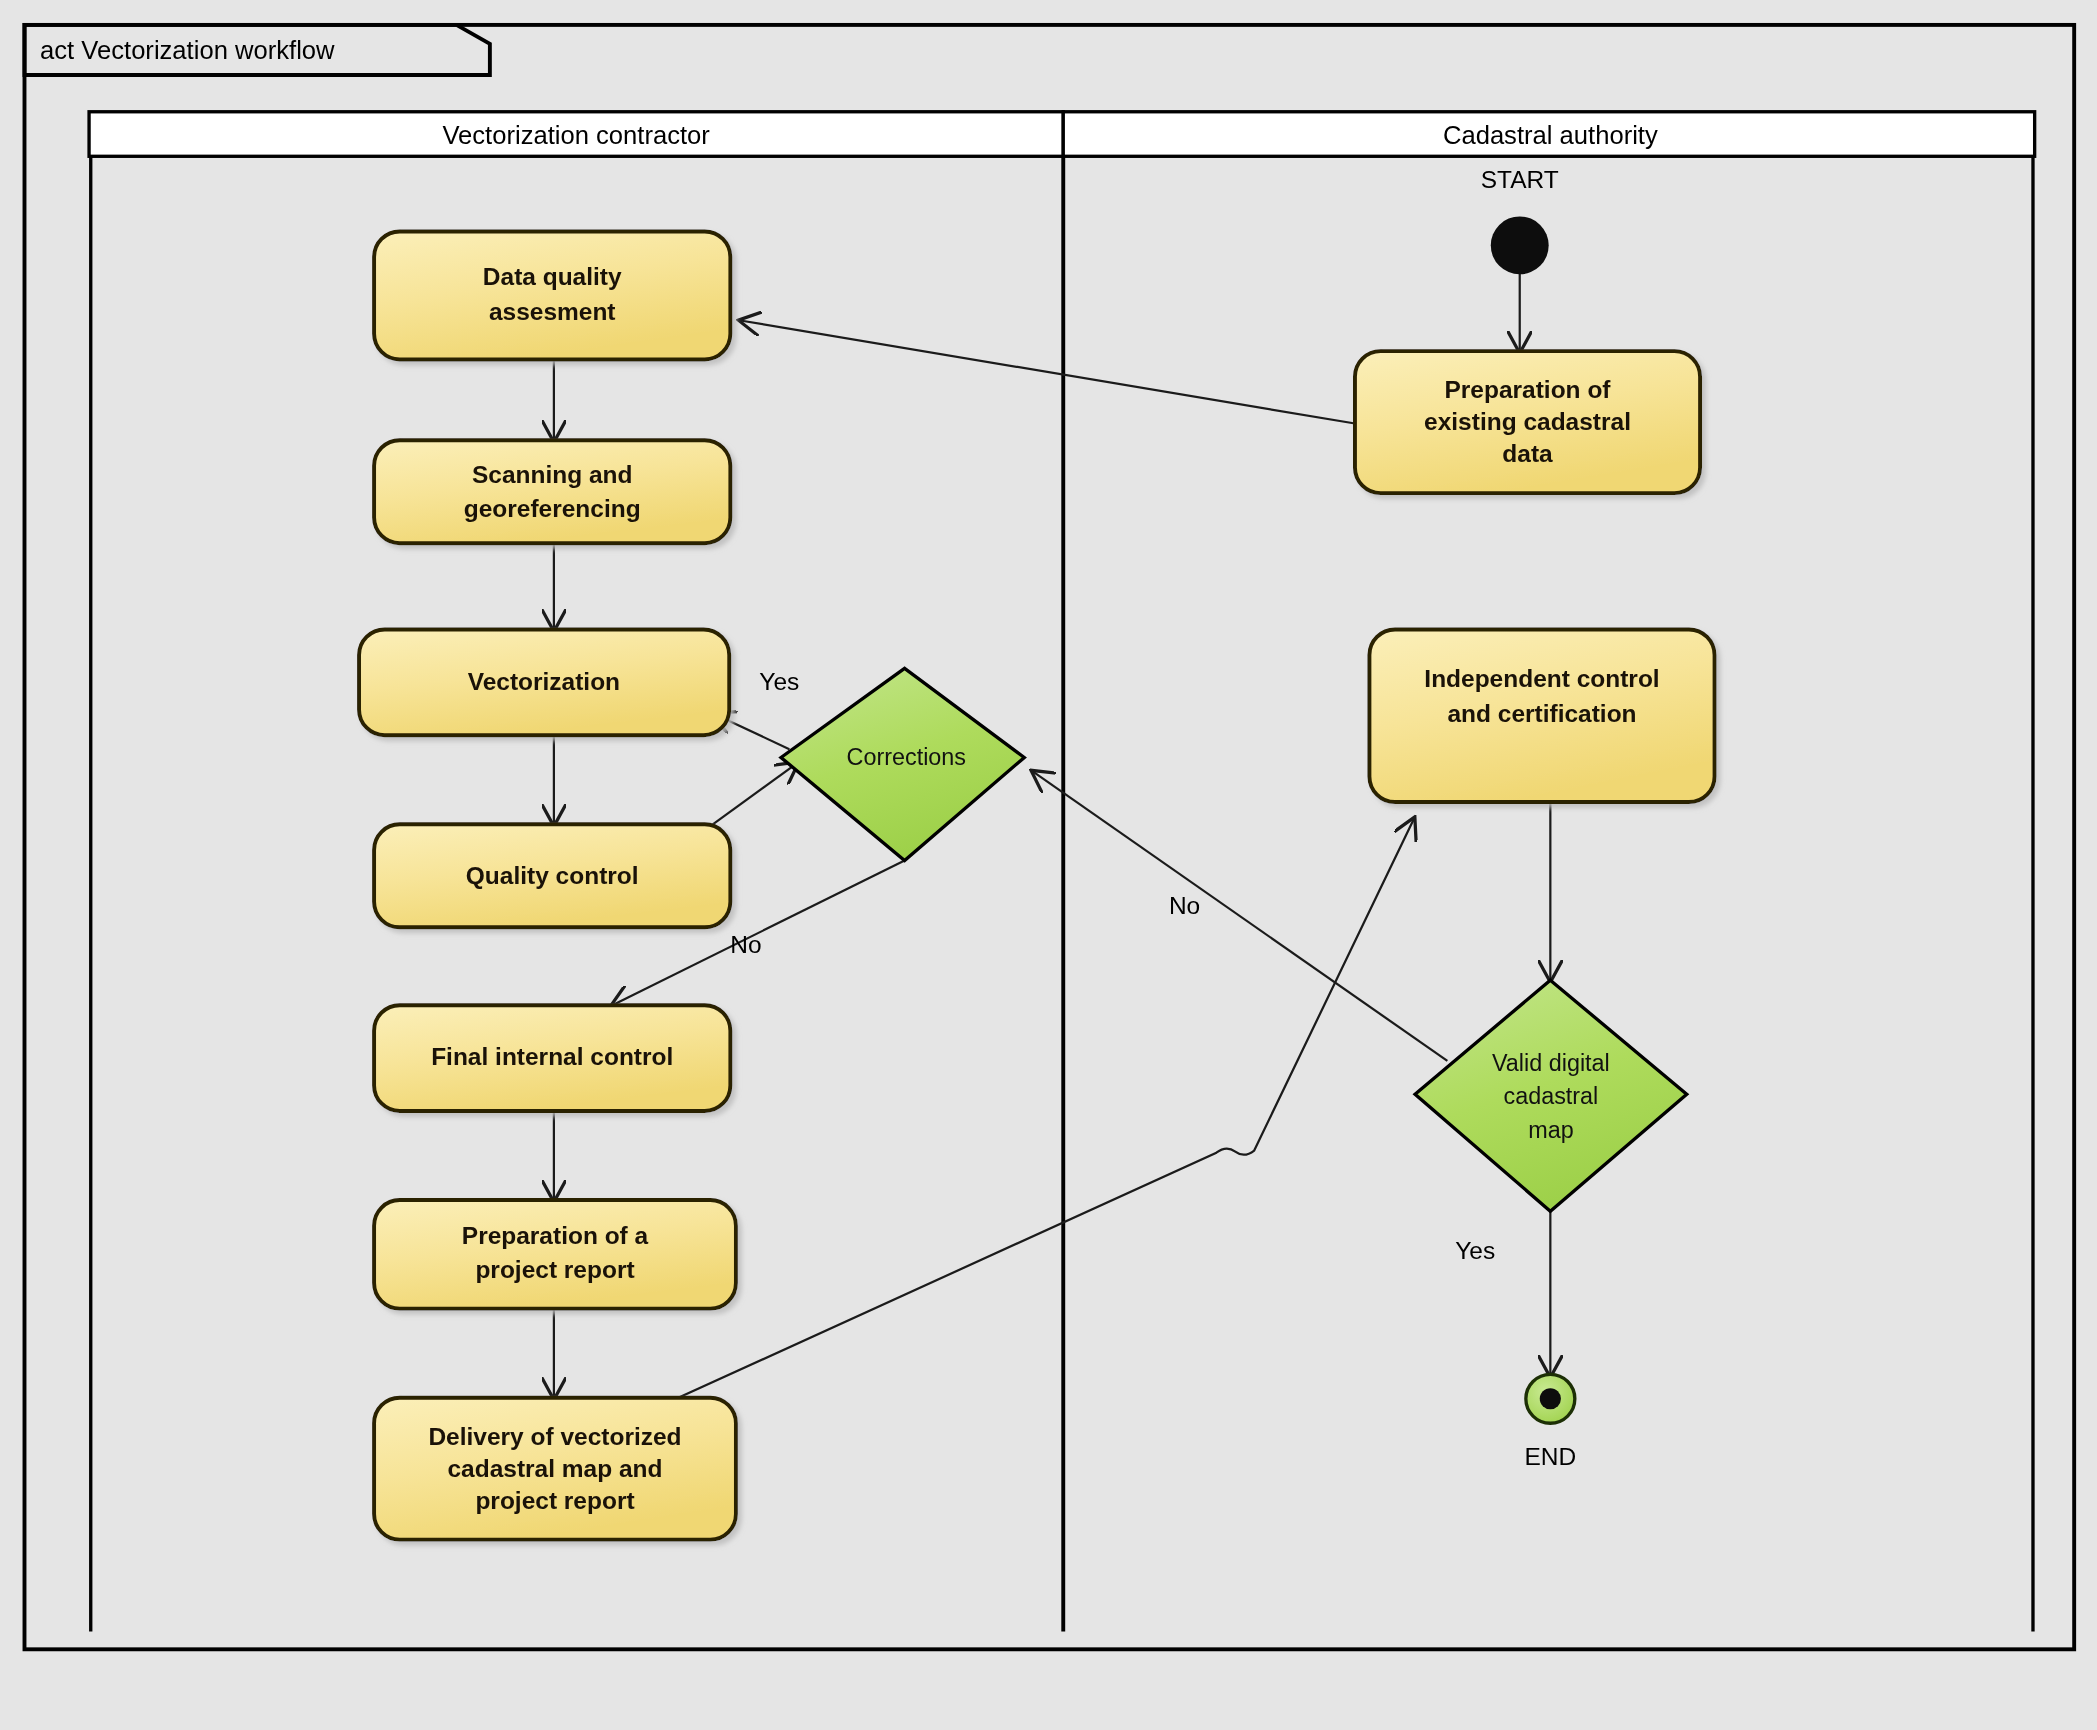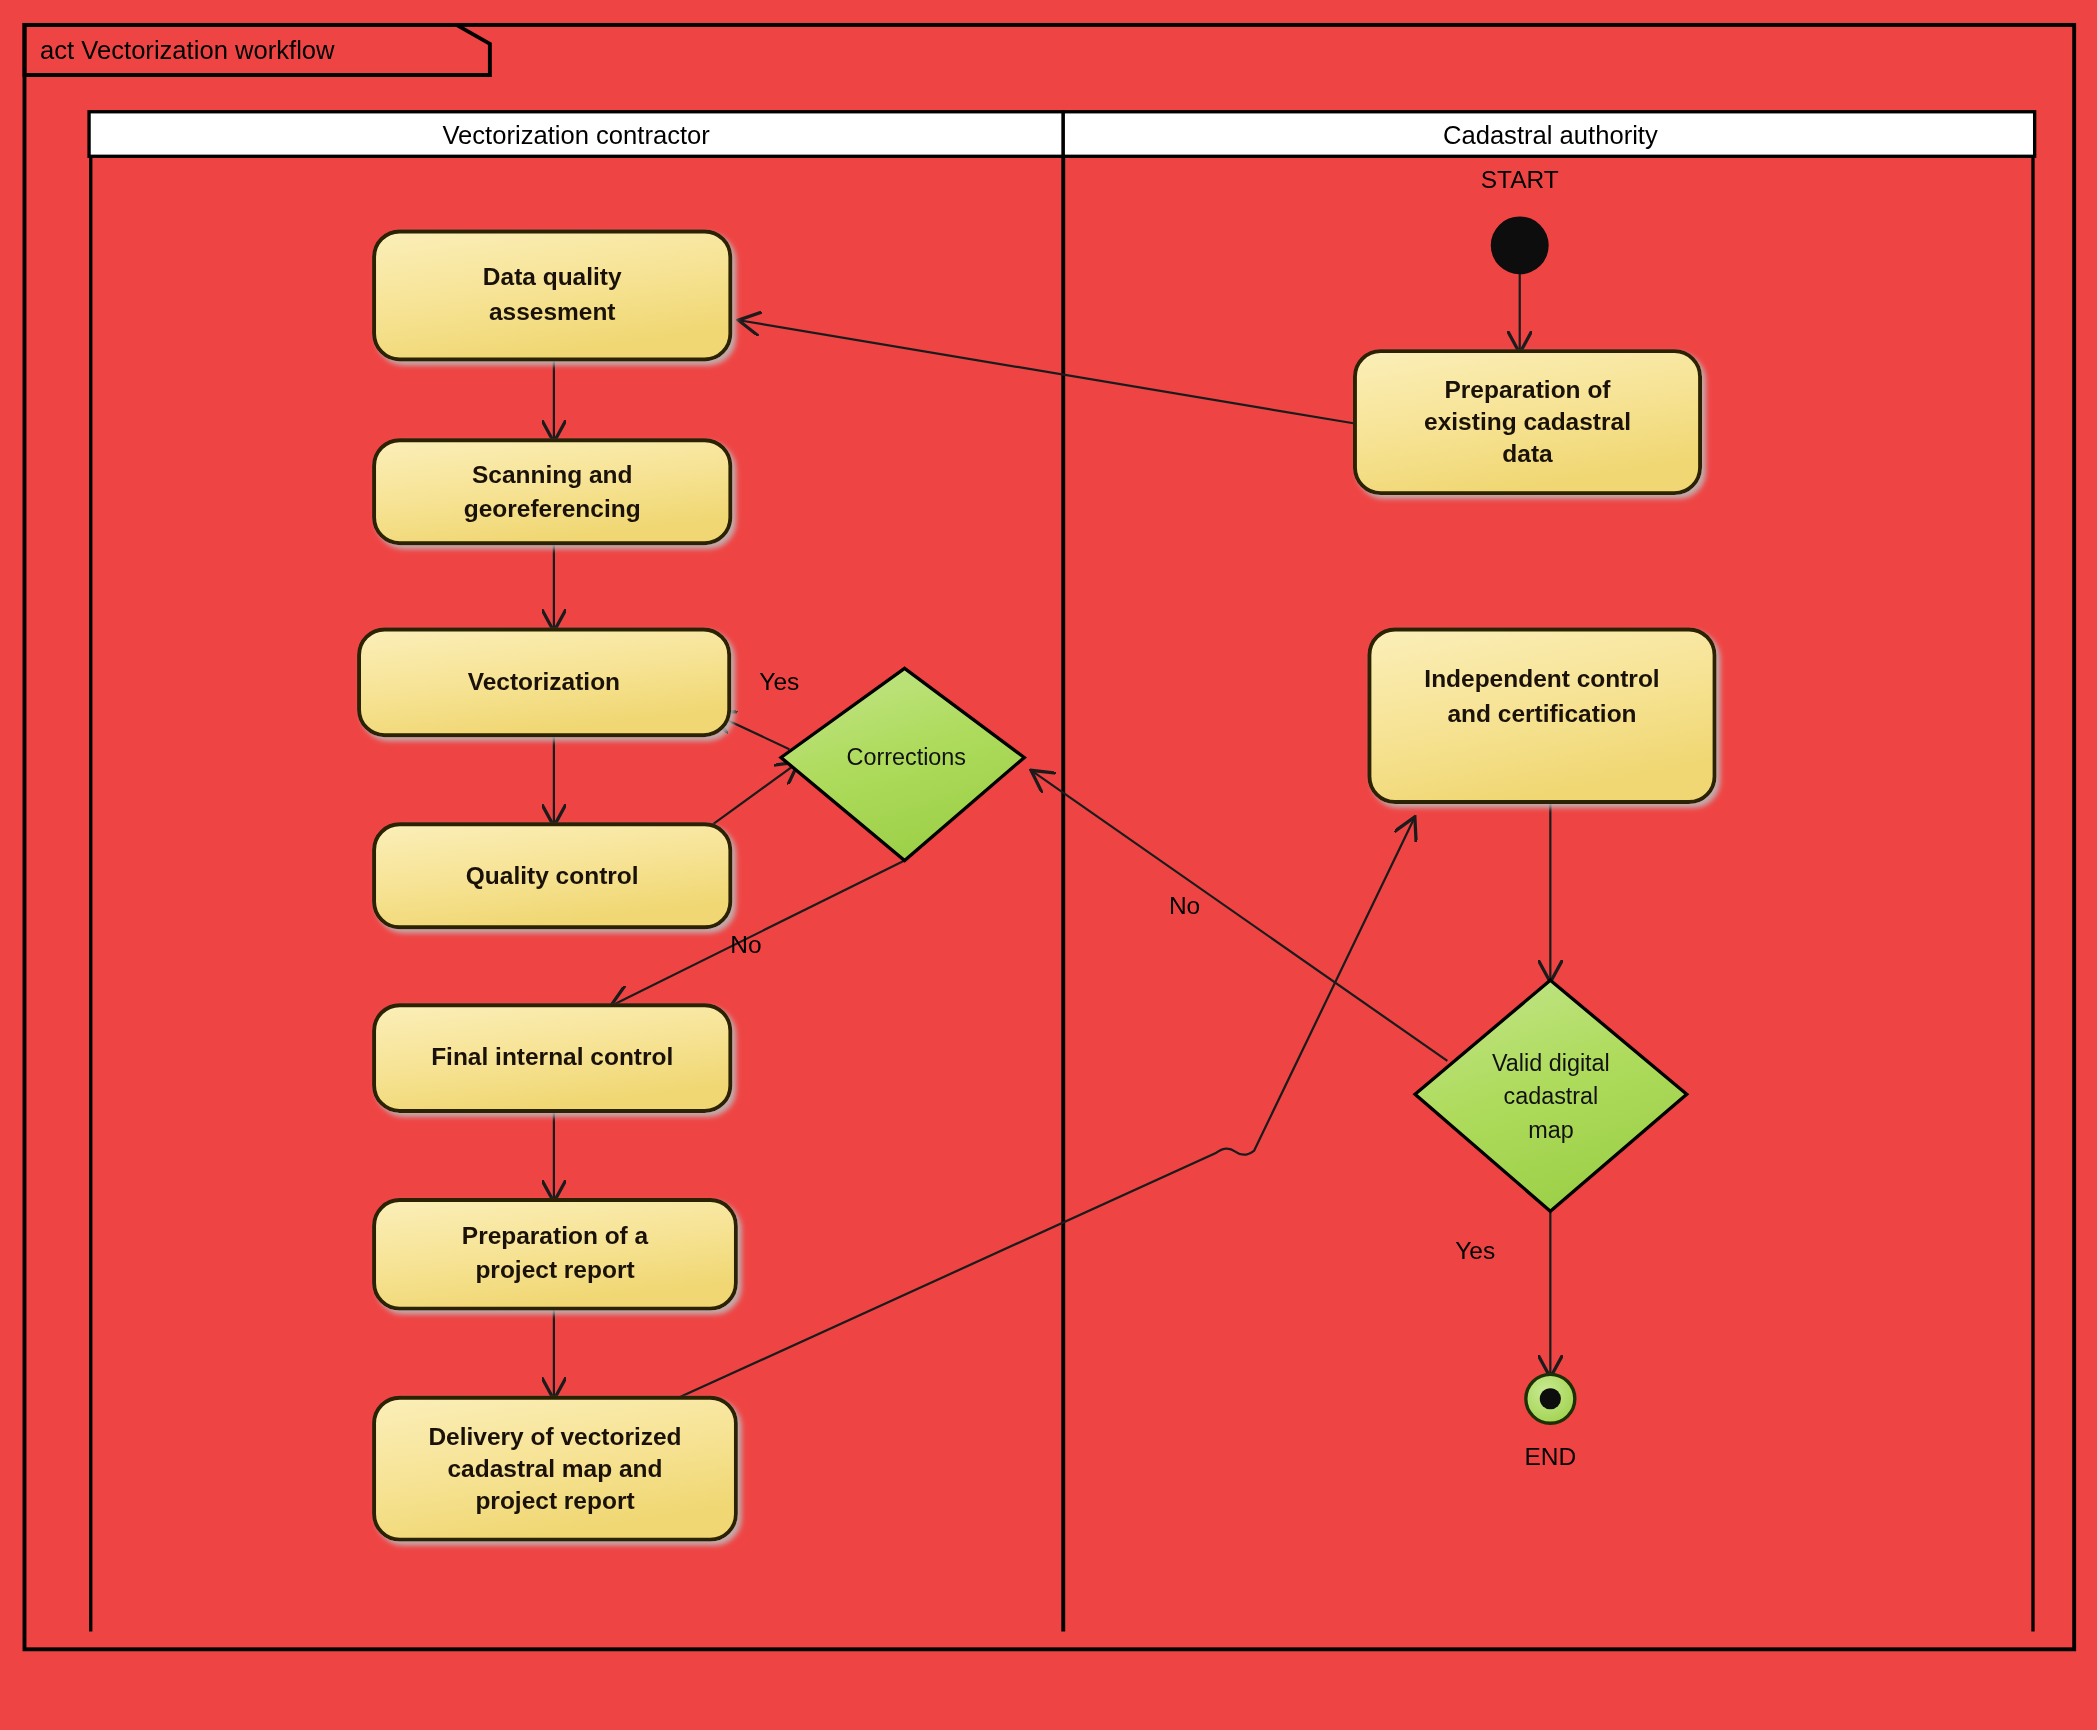--- a/index.html
+++ b/index.html
@@ -11,21 +11,21 @@
   body {
     width: 2097px;
     height: 1731px;
     font-family: "Liberation Sans", sans-serif;
     overflow: hidden;
   }
   #diagram-root {
     position: relative;
     width: 2097px;
     height: 1731px;
-    background: #ef4444;
+    background: #e5e5e5;
   }
   svg.canvas {
     position: absolute;
     left: 0;
     top: 0;
     width: 2097px;
     height: 1731px;
     display: block;
   }
   

